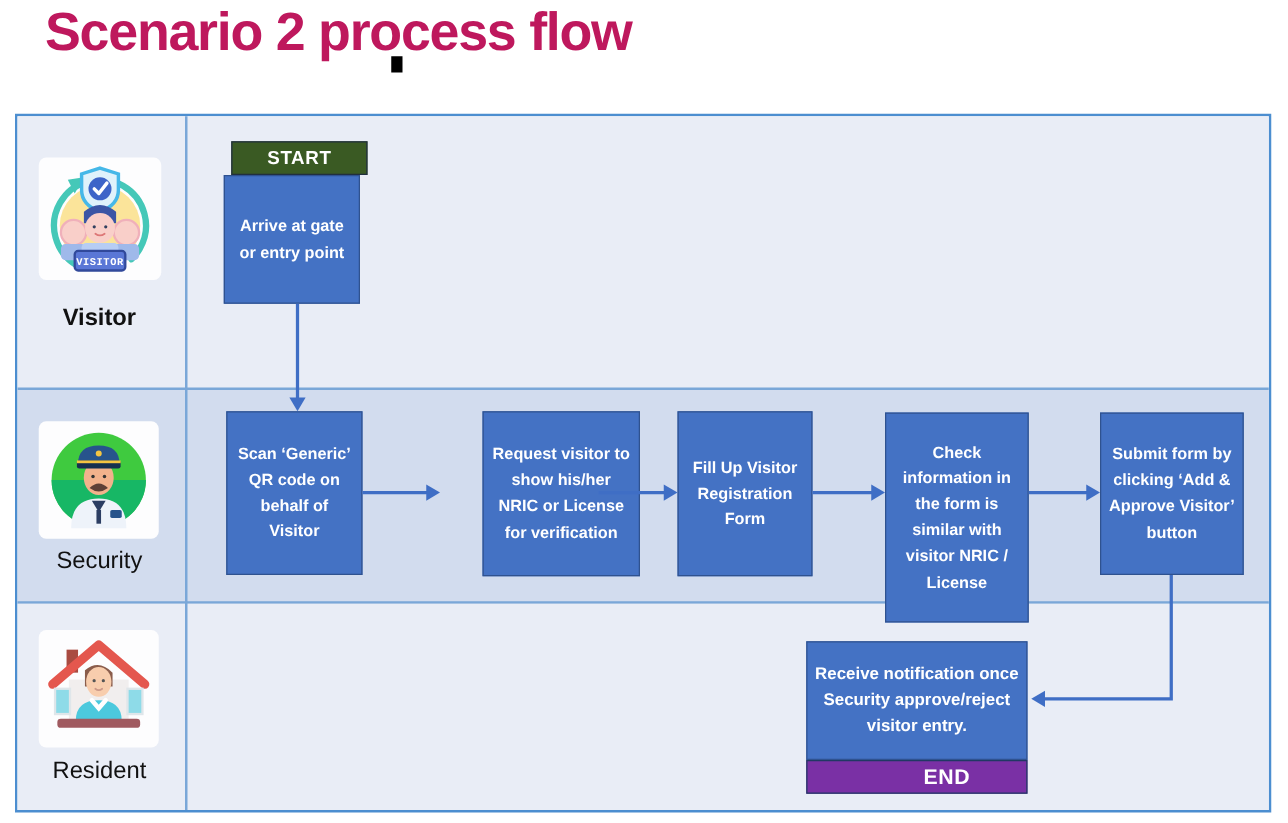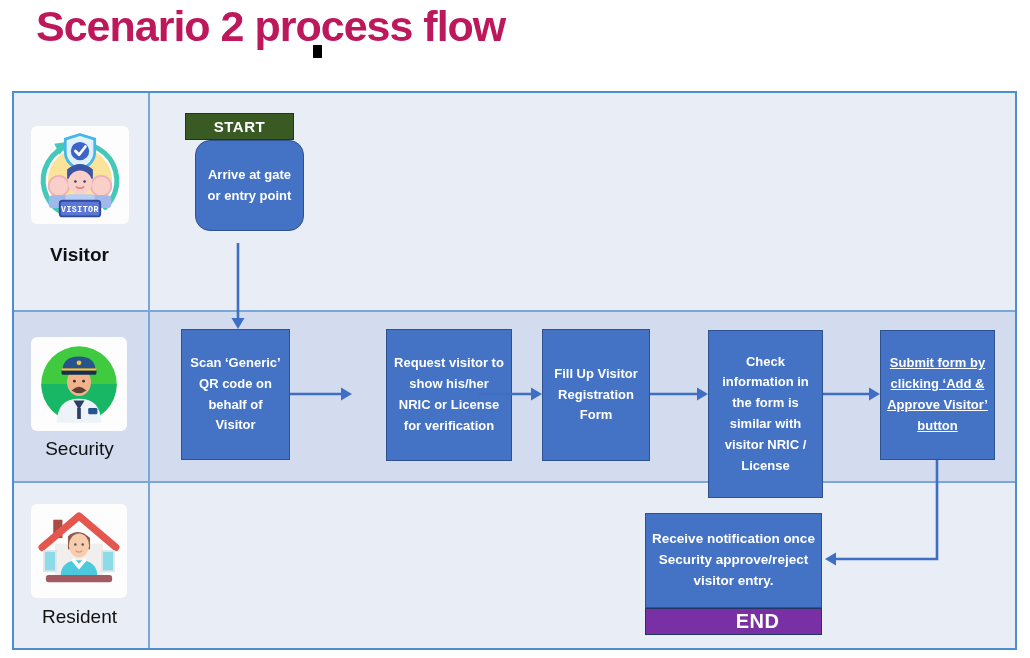--- a/index.html
+++ b/index.html
@@ -61,29 +61,29 @@
   }
   .start-badge {
     position:absolute; left:185px; top:113px; width:109px; height:27px;
     background: var(--start-green, #3a5a23); border:1px solid #202f3f;
     color:#fff; font-weight:bold; font-size:15px; letter-spacing:0.5px;
     display:flex; align-items:center; justify-content:center; box-sizing:border-box;
   }
   .end-badge {
     position:absolute; left:645px; top:608px; width:177px; height:27px;
     background: var(--end-purple, #7a30a5); border:1px solid #203864;
-    color:#fff; font-weight:bold; font-size:20px; letter-spacing:0.5px;
+    color:#fff; font-weight:bold; font-size:17px; letter-spacing:0.5px;
     display:flex; align-items:center; justify-content:center; box-sizing:border-box;padding-left:48px;
   }
-  .b-arrive  { left:195px; top:140px; width:109px; height:91px;border-radius:15px; }
+  .b-arrive  { left:179px; top:140px; width:109px; height:103px; }
   .b-scan    { left:181px; top:329px; width:109px; height:131px; }
   .b-request { left:353px; top:329px; width:126px; height:132px;margin-left:33px; }
   .b-fill    { left:542px; top:329px; width:108px; height:132px; }
   .b-check   { left:708px; top:330px; width:115px; height:168px; }
-  .b-submit  { left:880px; top:330px; width:115px; height:130px;text-decoration:underline; }
+  .b-submit  { left:880px; top:330px; width:115px; height:130px; }
   .b-receive { left:645px; top:513px; width:177px; height:95px; font-size:13.5px; line-height:1.55; }
 
   .connectors { position:absolute; left:0; top:0; width:1030px; height:658px; pointer-events:none; }
 </style>
 </head>
 <body>
 
 <div class="stage">
 
   <div class="title">Scenario 2 process flow</div>

